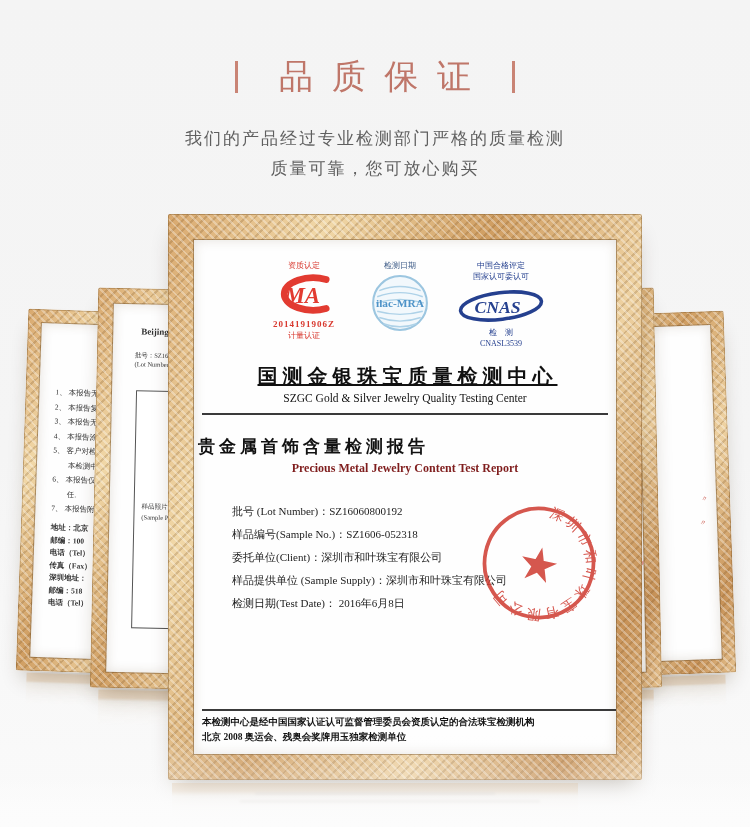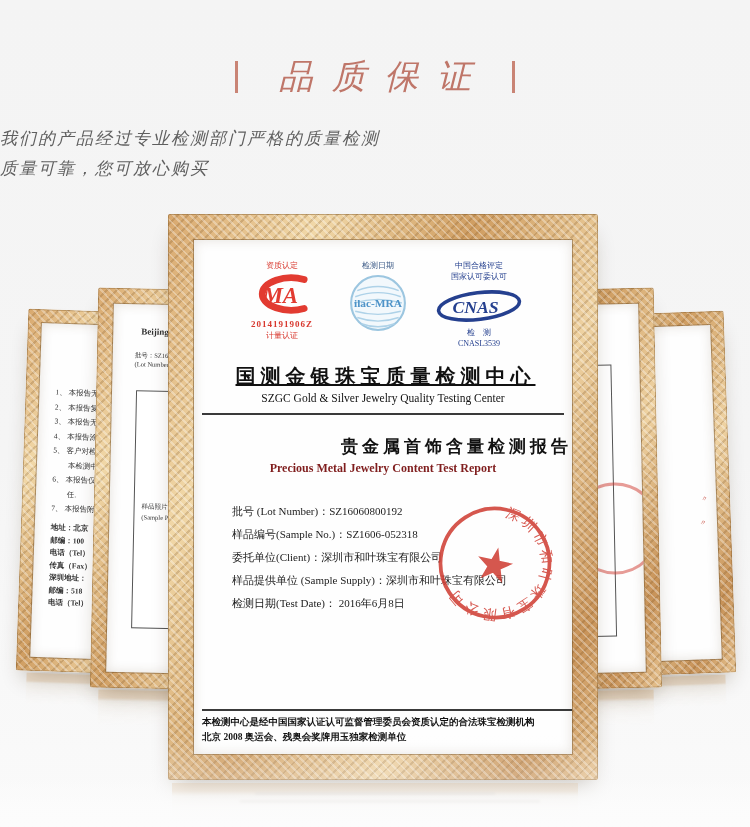--- a/index.html
+++ b/index.html
@@ -1,54 +1,54 @@
 <!DOCTYPE html>
 <html><head>
 <meta charset="utf-8">
 <style>
   html,body{margin:0;padding:0;}
   body{font-family:"Liberation Sans", sans-serif; background:#fff;}
   .stage{position:relative;width:750px;height:827px;overflow:hidden;
     background:linear-gradient(180deg,#f4f4f4 0%,#f5f5f5 55%,#fafafa 100%);}
   
-  .hdr{position:absolute;top:54px;left:0;width:100%;z-index:6;font-style:italic;}
+  .hdr{position:absolute;top:54px;left:0;width:100%;text-align:center;z-index:6;}
   .title-row{display:flex;align-items:center;justify-content:center;gap:22px;}
   .title-bar{display:inline-block;width:3px;height:32px;background:#c98475;}
   .hdr h1{margin:0;font-size:34px;font-weight:500;color:#bf7669;letter-spacing:.55em;text-indent:.55em;}
   .hdr p{margin:0;color:#5f5f5f;font-size:17px;line-height:30px;letter-spacing:2px;}
   .hdr p.first{margin-top:24px;}
   
   .frame{position:absolute;box-sizing:border-box;border-radius:2px;
     background:
       repeating-linear-gradient(45deg, rgba(255,255,255,.30) 0 2px, rgba(255,255,255,0) 2px 6px),
       repeating-linear-gradient(135deg, rgba(120,80,34,.22) 0 2px, rgba(120,80,34,0) 2px 7px),
       linear-gradient(115deg,#d8a86e 0%,#f1d8a8 22%,#cf9d61 45%,#eed2a2 68%,#c79258 88%,#e6c391 100%);
     box-shadow:0 14px 22px -8px rgba(60,40,15,.32), inset 0 0 0 1px rgba(130,90,40,.45);}
   .doc{position:relative;width:100%;height:100%;background:#fefefe;overflow:hidden;
     box-shadow:0 0 0 1px rgba(125,90,45,.55), inset 0 0 12px rgba(95,70,35,.16);
     font-family:"Liberation Serif", serif;color:#222;}
   #frame-outer-left {left:22px; top:312px;width:202px;height:362px;padding:14px;transform:rotate(2deg);z-index:1;}
   #frame-mid-left   {left:94px; top:290px;width:240px;height:400px;padding:16px;transform:rotate(1.2deg);z-index:2;}
   #frame-outer-right{left:528px;top:314px;width:202px;height:362px;padding:14px;transform:rotate(-2deg);z-index:1;}
   #frame-mid-right  {left:418px;top:290px;width:240px;height:400px;padding:16px;transform:rotate(-1.2deg);z-index:2;}
-  #frame-center     {left:168px;top:214px;width:430px;height:566px;padding:26px;z-index:5;}
+  #frame-center     {left:168px;top:214px;width:474px;height:566px;padding:26px;z-index:5;}
   
   .logos{display:flex;justify-content:center;align-items:flex-start;gap:26px;margin-top:20px;}
   .logo-blk{text-align:center;line-height:11px;}
   .cap{font-size:8px;display:block;}
   .cap.red{color:#d8382e;}
   .cap.navy{color:#25408f;}
   .cap.dark{color:#3c5a86;}
   .cma-num{font-size:9px;color:#d8382e;letter-spacing:1px;font-weight:bold;display:block;margin-top:2px;}
   .org-cn{margin:14px 6px 0;text-align:center;font-family:"Liberation Sans",sans-serif;
     font-weight:bold;font-size:20px;letter-spacing:5px;text-indent:5px;color:#111;text-decoration:underline;}
   .org-en{text-align:center;font-weight:normal;font-size:11.5px;margin-top:2px;color:#111;}
   .rule{height:2px;background:#3a3a3a;margin:9px 8px 0;}
-  .report-cn{margin-top:20px;text-align:right;font-family:"Liberation Sans",sans-serif;
-    font-weight:bold;font-size:17px;letter-spacing:4px;text-indent:4px;color:#111;padding-left:45px;}
+  .report-cn{margin-top:20px;text-align:left;font-family:"Liberation Sans",sans-serif;
+    font-weight:bold;font-size:17px;letter-spacing:4px;text-indent:4px;color:#111;}
   .report-en{text-align:center;font-weight:bold;font-size:12px;margin-top:3px;color:#7f1d1d;}
   .fields{margin:24px 0 0 38px;font-size:11px;line-height:23px;color:#1c1c1c;}
   .stamp{position:absolute;right:16px;top:262px;width:122px;height:122px;color:#cf3a30;
     opacity:.85;transform:rotate(12deg);z-index:3;}
   .cert-footer{position:absolute;left:8px;right:0;bottom:8px;}
   .cert-footer .rule{margin:0 0 4px;}
   .cert-footer div{font-size:9.5px;font-weight:bold;line-height:1.65;color:#111;}
   
   .tiny{position:absolute;font-size:7.5px;color:#333;}
   .notes{top:62px;left:16px;line-height:14.5px;}

